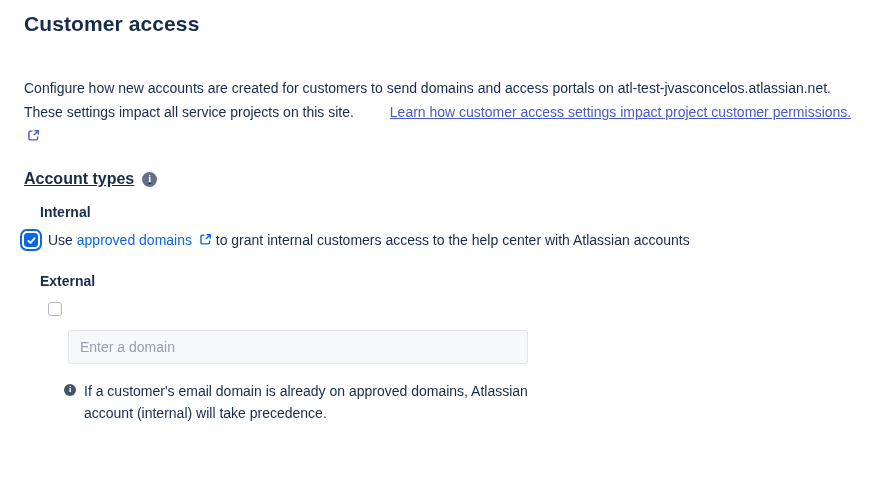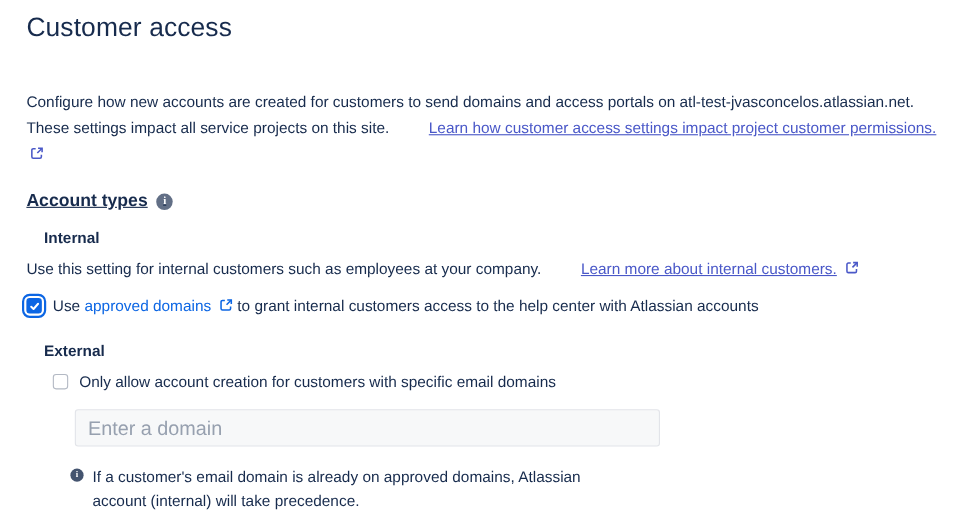--- a/index.html
+++ b/index.html
@@ -11,21 +11,21 @@
   }
   *{box-sizing:border-box;}
   html,body{margin:0;padding:0;}
   body{
     width:889px;height:482px;overflow:hidden;background:#fff;
     font-family:"Liberation Sans","DejaVu Sans",sans-serif;
     color:var(--text);font-size:14px;
   }
   .content{padding:12px 24px 0 24px;}
   h1{
-    font-size:24px;font-weight:400;letter-spacing:.1px;
+    font-size:21px;font-weight:700;letter-spacing:.1px;
     margin:0 0 40px 0;color:var(--text);
   }
   p{margin:0;}
   .intro{line-height:24px;max-width:845px;margin-bottom:22px;}
   a.ulink{
     color:var(--link-indigo);text-decoration:underline;cursor:pointer;padding-left:32px;
   }
   a.blue-link{
     color:var(--accent-blue);text-decoration:none;font-weight:400;cursor:pointer;
   }
@@ -55,24 +55,24 @@
   .info-icon{
     display:inline-flex;align-items:center;justify-content:center;
     width:15px;height:15px;border-radius:50%;
     background:var(--info-gray);color:#fff;
     font-size:10px;font-weight:700;font-family:"Liberation Serif","DejaVu Serif",serif;
     line-height:1;flex:0 0 auto;
   }
   .info-icon.small{width:12px;height:12px;font-size:8px;background:var(--info-dark);margin-top:4px;}
   .input-wrap{margin:14px 0 16px 44px;}
   input.text-field{
-    width:532px;height:34px;padding:0 11px;
+    width:460px;height:34px;padding:0 11px;
     background:#F7F8F9;border:1px solid #E2E4E9;border-radius:3px;
     font-family:"Liberation Sans","DejaVu Sans",sans-serif;
-    font-size:18px;color:var(--text);outline:none;
+    font-size:14px;color:var(--text);outline:none;
   }
   input.text-field::placeholder{color:#97A0AF;}
   .note{
     display:flex;gap:8px;margin-left:40px;max-width:505px;line-height:22px;
   }
 </style>
 </head>
 <body>
 
 <main class="content">
@@ -91,31 +91,20 @@
     </span>
   </p>
 
   <div class="h2row">
     <h2>Account types</h2>
     <span class="info-icon">i</span>
   </div>
 
   <section class="section">
     <h3>Internal</h3>
-    <p class="desc">
-      <span>Use this setting for internal customers such as employees at your company.</span>
-      <a class="ulink"><span>Learn more about internal customers.</span></a>
-      <span class="ext-icon">
-        <svg width="13" height="13" viewBox="0 0 12 12">
-            <path d="M5 2H3C2.2 2 1.8 2.4 1.8 3.2v5.6c0 .8.4 1.2 1.2 1.2h5.6c.8 0 1.2-.4 1.2-1.2V7" fill="none" stroke="currentColor" stroke-width="1.3"></path>
-            <path d="M7 1.6h3.4V5" fill="none" stroke="currentColor" stroke-width="1.3"></path>
-            <path d="M10.2 1.8 6.4 5.6" fill="none" stroke="currentColor" stroke-width="1.3"></path>
-          </svg>
-      </span>
-    </p>
     <div class="cb-row">
       <span class="checkbox checked focused">
         <svg width="11" height="11" viewBox="0 0 12 12">
             <path d="M2.6 6.4l2.3 2.2 4.5-5.2" fill="none" stroke="#fff" stroke-width="2" stroke-linecap="round" stroke-linejoin="round"></path>
           </svg>
       </span>
       <span class="cb-label">
         <span>Use</span>
         <a class="blue-link"><span>approved domains</span></a>
         <span class="ext-icon blue">
@@ -131,21 +120,20 @@
   </section>
 
   <section class="section">
     <h3>External</h3>
 
 
     <div class="cb-row indent">
       <span class="checkbox">
         
       </span>
-      <span class="cb-label">Only allow account creation for customers with specific email domains</span>
     </div>
 
     <div class="input-wrap">
       <input class="text-field" type="text" placeholder="Enter a domain" style="">
     </div>
 
     <div class="note">
       <span class="info-icon small">i</span>
       <p>If a customer's email domain is already on approved domains, Atlassian account (internal) will take precedence.</p>
     </div>

